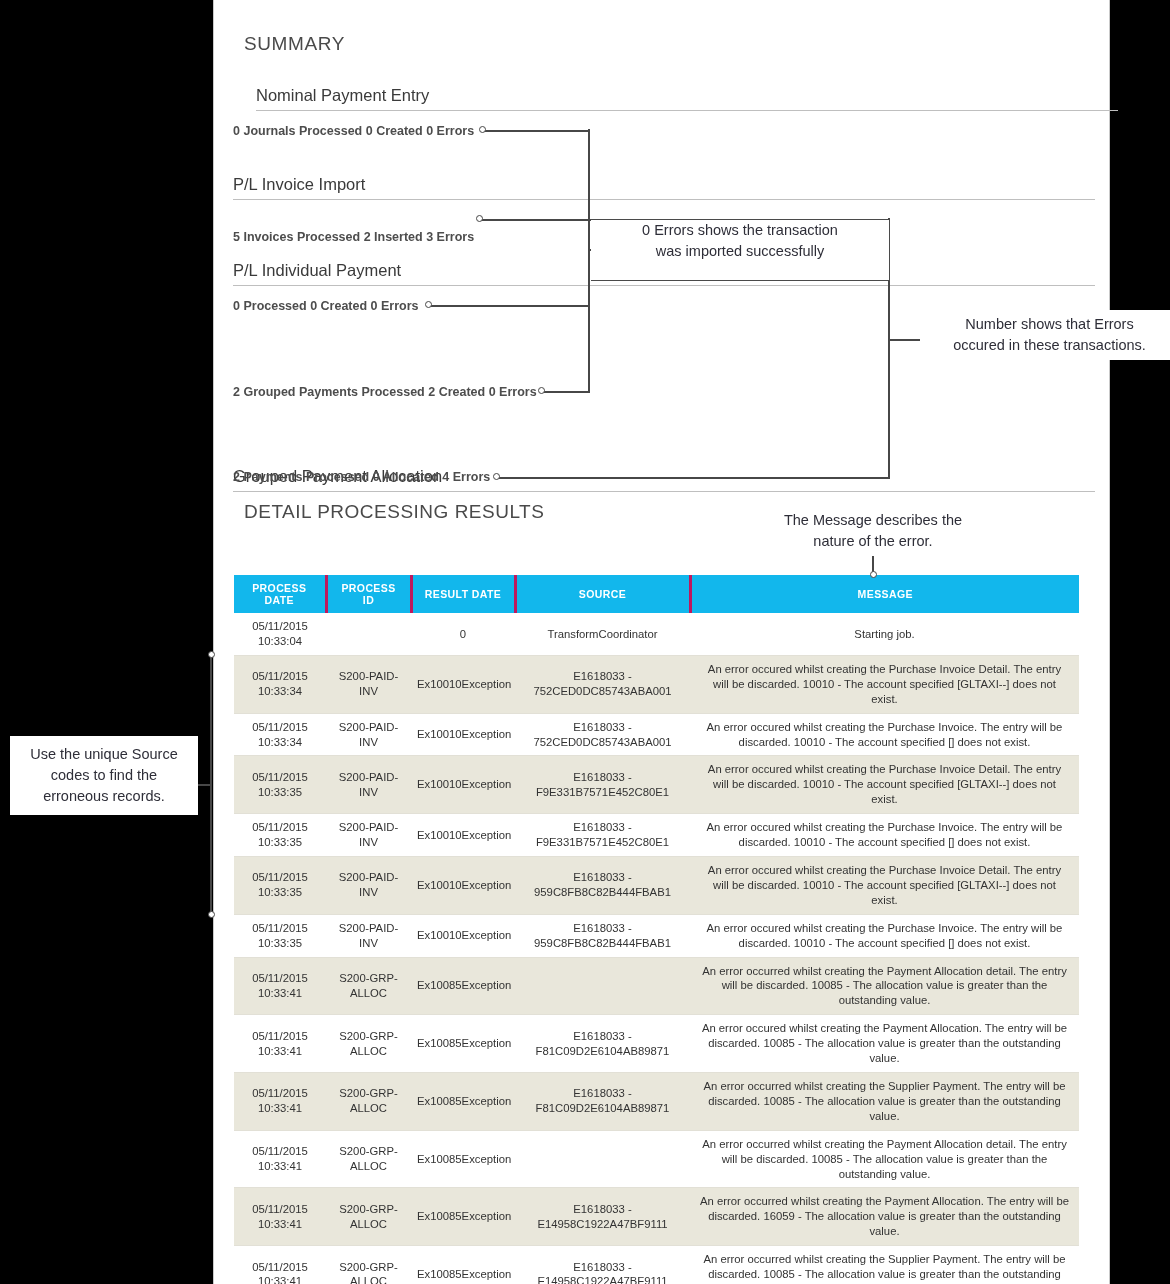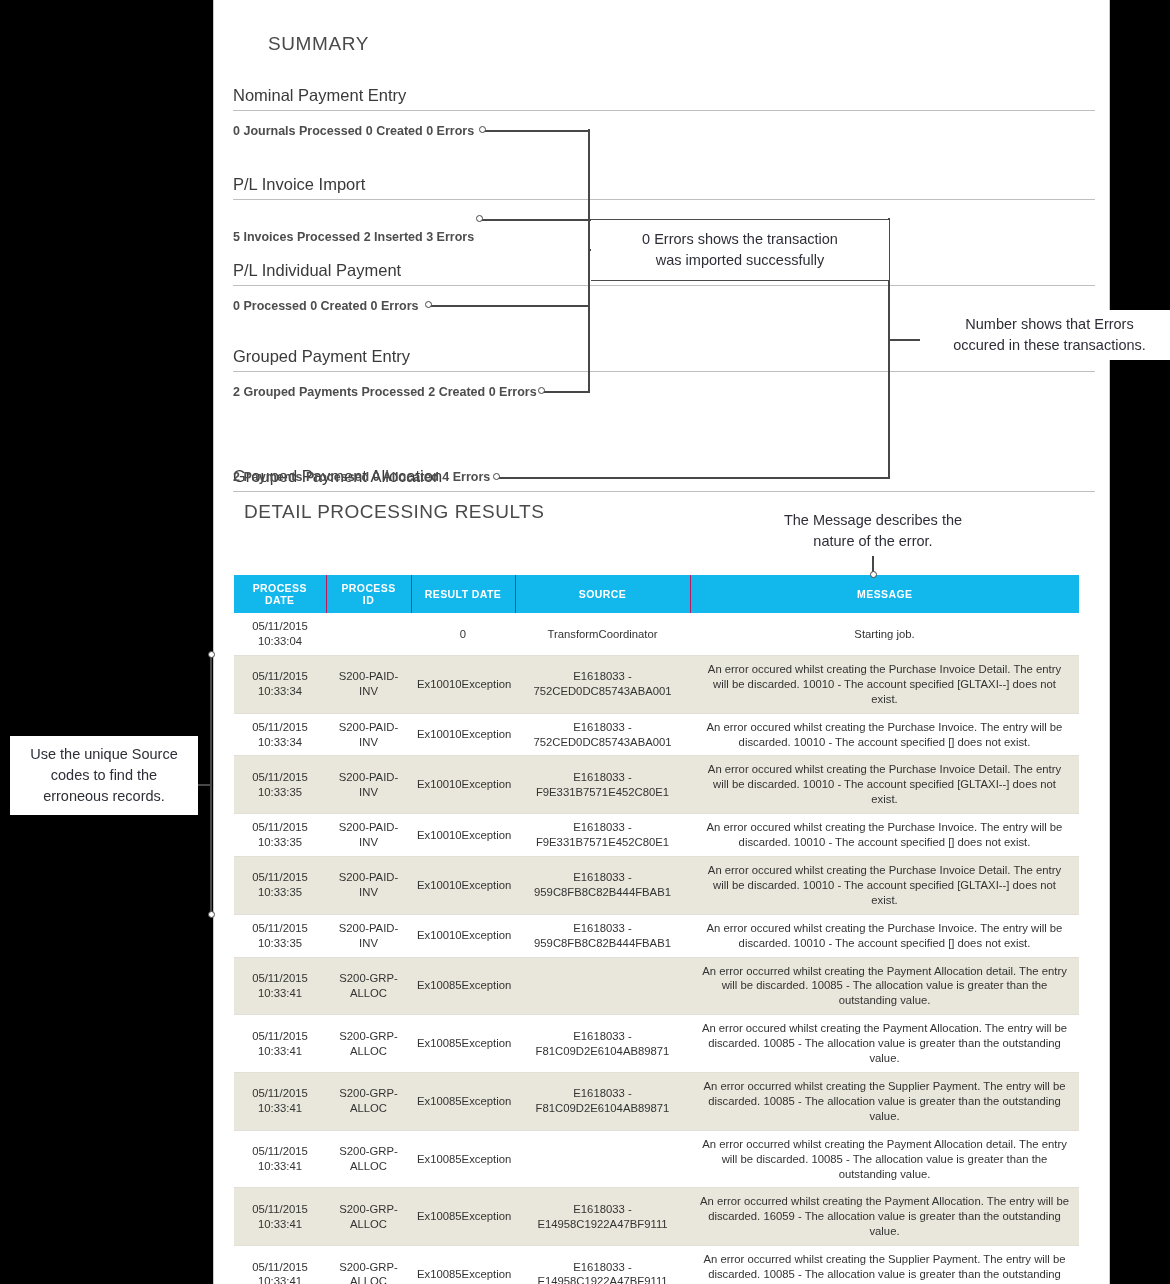--- a/index.html
+++ b/index.html
@@ -16,21 +16,20 @@
     background:#ffffff;
     border-left:1px solid #c9c9c9;
     border-right:1px solid #c9c9c9;
     box-sizing:border-box;
   }
   
   #summary-title{
     position:absolute;left:30px;top:33px;
     font-size:19px;letter-spacing:.6px;color:#4a4a4a;
     font-family:"Liberation Sans", sans-serif;
-    margin-left:24px;
   }
   .sec-head{
     position:absolute;left:19px;width:862px;
     font-size:16.5px;color:#3a3a3a;
     padding-bottom:5px;
     border-bottom:1px solid #bfbfbf;
     box-sizing:border-box;
   }
   .sec-stat{
     position:absolute;left:19px;
@@ -42,21 +41,21 @@
   #detail-title{
     position:absolute;left:30px;top:501px;
     font-size:19px;letter-spacing:.5px;color:#4a4a4a;
   }
   #tbl-wrap{position:absolute;left:20px;top:575px;width:845px;}
   table.grid{border-collapse:collapse;width:845px;table-layout:fixed;}
   table.grid th{
     background:#12b7ec;color:#fff;
     font-size:10.5px;font-weight:bold;letter-spacing:.4px;
     text-align:center;padding:7px 3px;
-    border-right:1px solid #be185d;
+    border-right:3px solid #be185d;
     line-height:1.15;
   }
   table.grid th:last-child{border-right:none;}
   table.grid td{
     font-size:11.3px;color:#333;text-align:center;
     padding:6px 6px;line-height:1.32;
     vertical-align:middle;
     border-bottom:1px solid #e2e0d6;
   }
   table.grid td.msg{padding-left:9px;padding-right:9px;}
@@ -77,41 +76,40 @@
   .leader{position:absolute;background:#474747;z-index:30;}
   .dot{
     position:absolute;width:7px;height:7px;border-radius:50%;
     border:1.6px solid #474747;background:#ffffff;z-index:35;
     box-sizing:border-box;
   }
   
   #callout1-box{
     left:591px;top:219px;width:299px;height:62px;
     border:1.7px solid #4a4a4a;border-left:none;
-    display:flex;align-items:center;justify-content:center;
+    display:flex;align-items:flex-start;justify-content:center;
     padding:0 10px;box-sizing:border-box;
   }
 </style>
 </head>
 <body>
 
 <div id="panel">
 
   <div id="summary-title">SUMMARY</div>
 
-  <div class="sec-head" style="top:86px;">Nominal Payment Entry</div>
+  <div class="sec-head" style="top:86px;margin-left:23px;">Nominal Payment Entry</div>
   <div class="sec-stat" style="top:124px;">0 Journals Processed 0 Created 0 Errors</div>
 
   <div class="sec-head" style="top:175px;">P/L Invoice Import</div>
   <div class="sec-stat" style="top:230px;">5 Invoices Processed 2 Inserted 3 Errors</div>
 
   <div class="sec-head" style="top:261px;">P/L Individual Payment</div>
   <div class="sec-stat" style="top:299px;">0 Processed 0 Created 0 Errors</div>
 
-  <div class="sec-head" style="top:347px;">Grouped Payment Entry</div>
   <div class="sec-stat" style="top:385px;">2 Grouped Payments Processed 2 Created 0 Errors</div>
 
   <div class="sec-head" style="top:432px;margin-top:35px;">Grouped Payment Allocation</div>
   <div class="sec-stat" style="top:470px;">2 Payments Processed 0 Allocated 4 Errors</div>
 
   <div id="detail-title">DETAIL PROCESSING RESULTS</div>
 
   <div id="tbl-wrap">
     <table class="grid">
       <colgroup>

